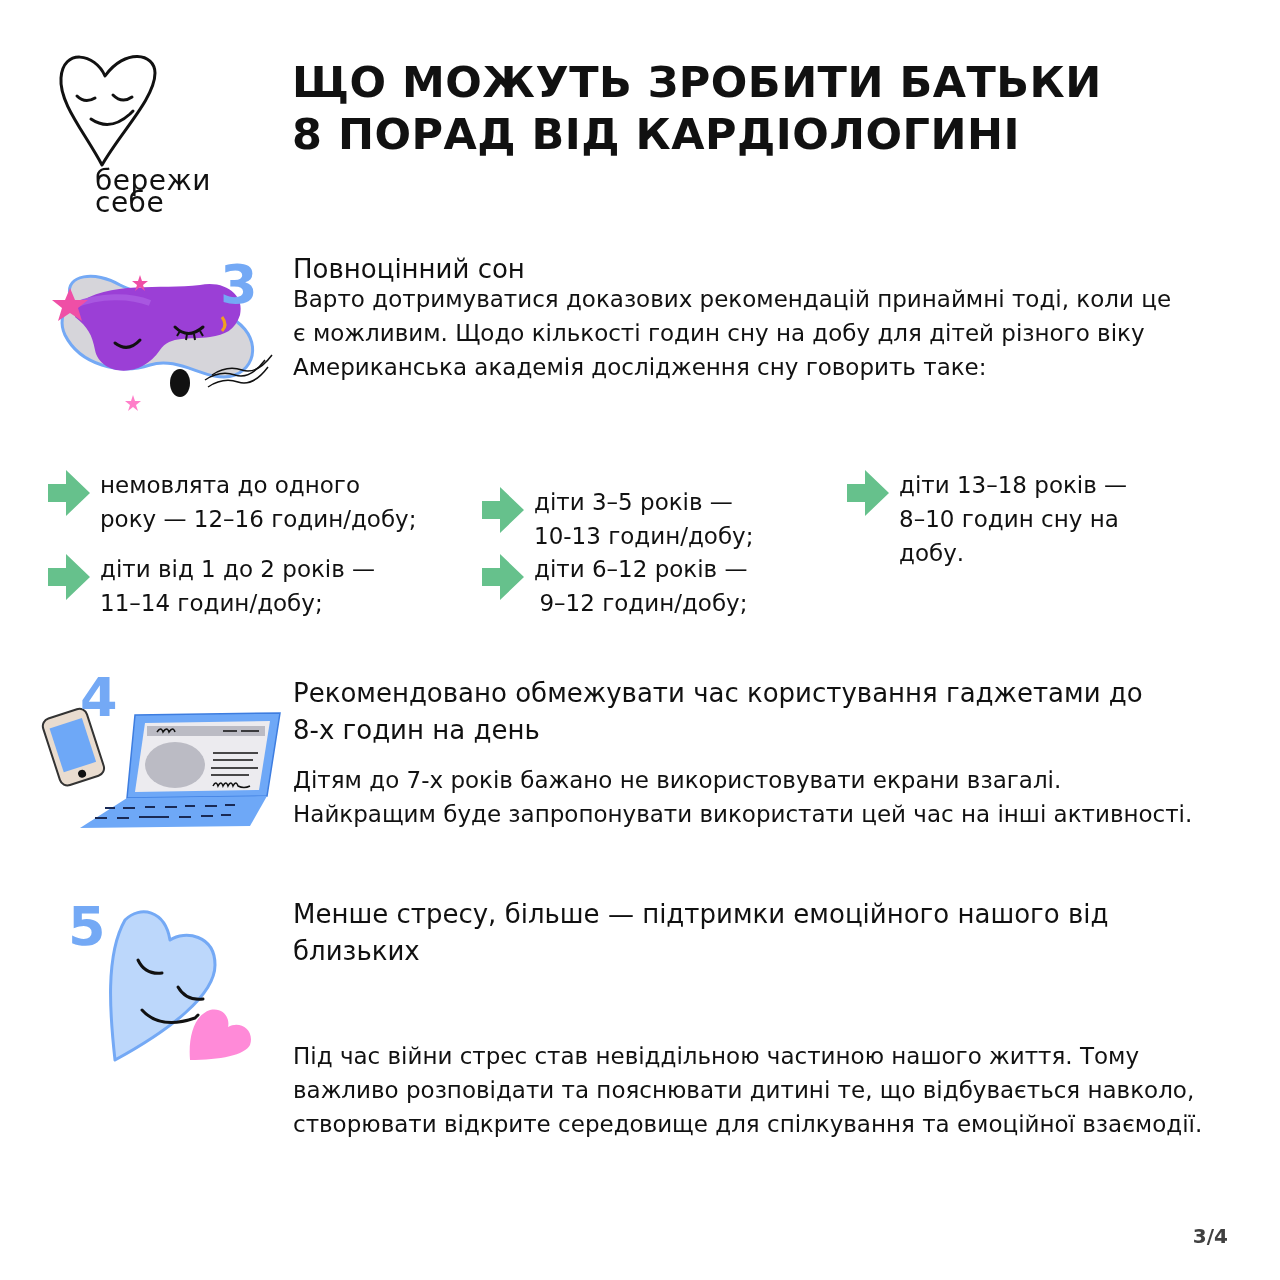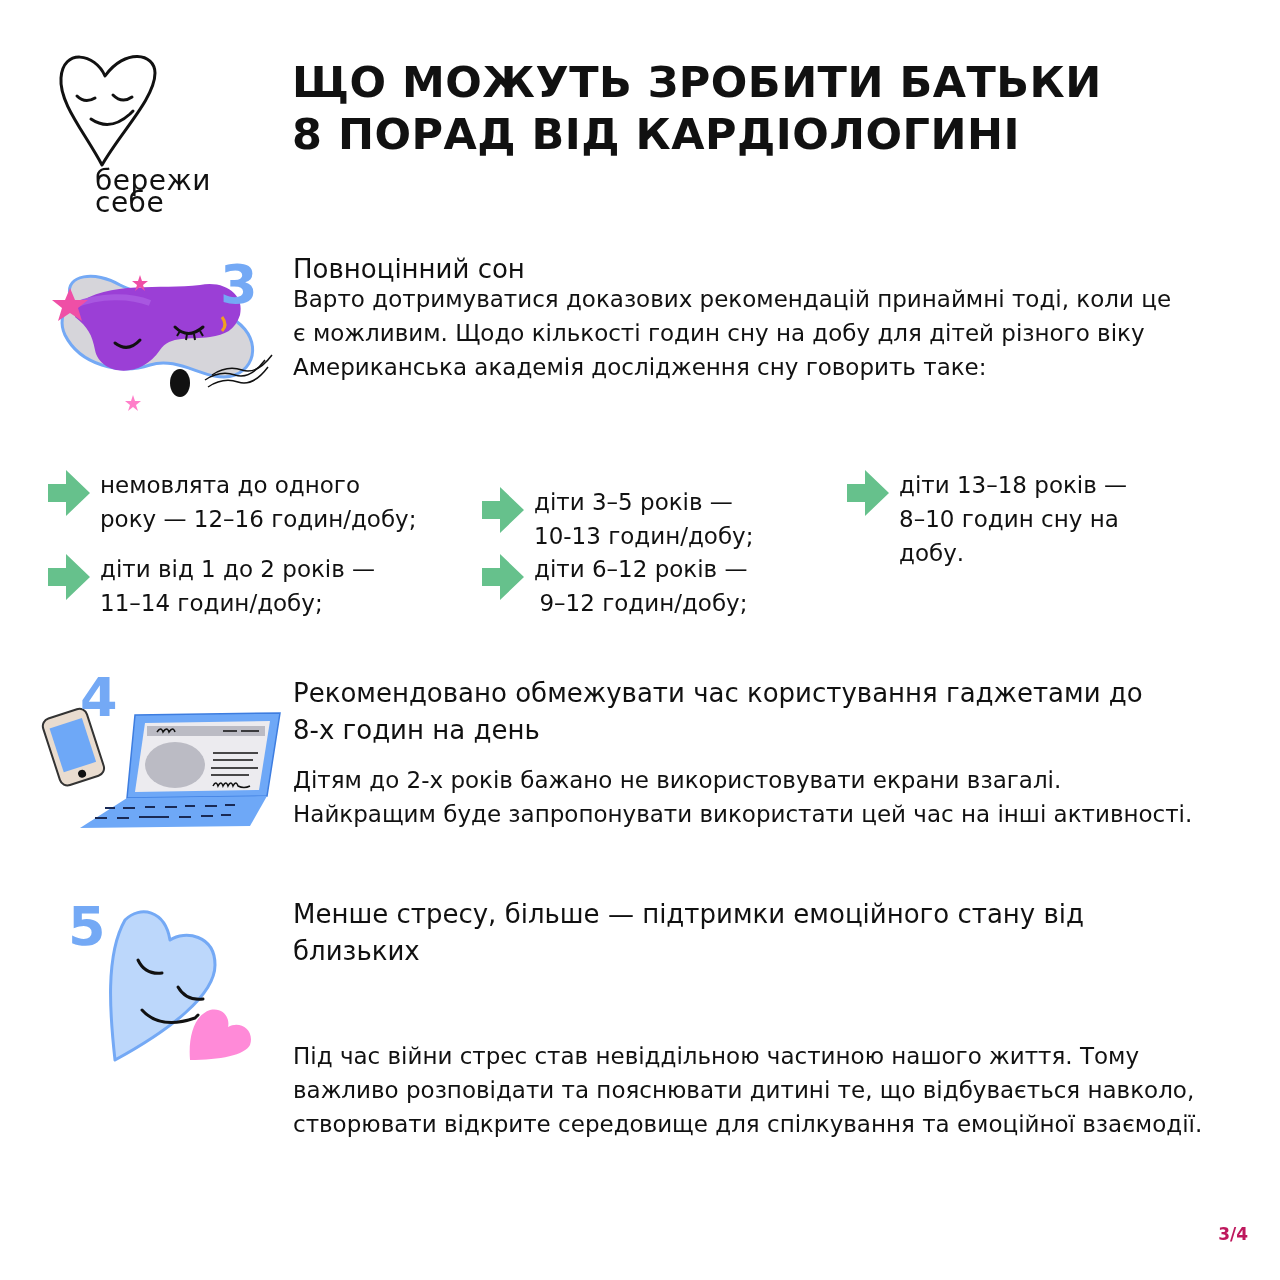--- a/index.html
+++ b/index.html
@@ -17,21 +17,21 @@
     .illus { position: absolute; }
     .tip-num { position: absolute; font-family: "DejaVu Sans", sans-serif; font-weight: bold; color: #74a9f5; }
 
     .section-title { position: absolute; left: 293px; font-family: "DejaVu Sans", sans-serif; font-weight: normal; font-size: 26px; line-height: 37px; color: #111; }
     .section-body { position: absolute; left: 293px; font-family: "DejaVu Sans", sans-serif; font-size: 23px; line-height: 34px; color: #111; }
 
     .bullet { position: absolute; display: flex; align-items: flex-start; }
     .bullet .arrow { width: 42px; height: 46px; flex: 0 0 auto; margin-top: 2px; }
     .bullet .btext { margin-left: 10px; font-family: "DejaVu Sans", sans-serif; font-size: 23px; line-height: 34px; color: #111; white-space: pre-line; }
 
-    .page-num { position: absolute; right: 32px; top: 1224px; font-family: "DejaVu Sans", sans-serif; font-weight: bold; font-size: 17px; color: #be185d; }
+    .page-num { position: absolute; right: 52px; top: 1224px; font-family: "DejaVu Sans", sans-serif; font-weight: bold; font-size: 20px; color: #404040; }
   </style>
 </head>
 <body>
 
 <div class="logo">
   <svg width="110" height="125" viewBox="0 0 110 125">
     <path d="M50 28 C40 5, 8 0, 6 30 C4 55, 30 85, 47 117 C65 85, 100 50, 100 25 C100 5, 70 0, 50 28 Z" fill="none" stroke="#111" stroke-width="3" stroke-linejoin="round"></path>
     <path d="M22 48 Q30 56 40 50" fill="none" stroke="#111" stroke-width="3" stroke-linecap="round"></path>
     <path d="M58 47 Q67 56 77 49" fill="none" stroke="#111" stroke-width="3" stroke-linecap="round"></path>
     <path d="M36 71 Q55 84 75 66 L78 63" fill="none" stroke="#111" stroke-width="3" stroke-linecap="round"></path>
@@ -122,29 +122,29 @@
     <ellipse cx="140" cy="97" rx="30" ry="23" fill="#bbbbc4"></ellipse>
     <path d="M178 85 h45 M178 92 h40 M176 100 h47 M176 107 h38" stroke="#111" stroke-width="1.5"></path>
     <path d="M178 118 q3 -6 5 0 q3 -6 5 0 q3 -6 5 0 q3 -6 5 0 q3 -6 5 0 q6 3 12 0" fill="none" stroke="#111" stroke-width="1.5"></path>
     <polygon points="92,130 232,128 215,158 45,160" fill="#6ea8f7"></polygon>
     <path d="M70 140 h10 M88 140 h12 M110 139 h10 M130 139 h12 M150 138 h10 M170 138 h12 M190 137 h10 M60 150 h12 M82 150 h12 M104 149 h30 M144 149 h12 M166 148 h12 M186 147 h10" stroke="#1a2a55" stroke-width="2"></path>
   </svg>
   <div class="tip-num" style="left:45px; top:-2px; font-size:54px;">4</div>
 </div>
 
 <div class="section-title" style="top:675px; width:860px;">Рекомендовано обмежувати час користування гаджетами до 8-х годин на день</div>
-<div class="section-body" style="top:763px; width:900px;">Дітям до 2-х років бажано не використовувати екрани взагалі. Найкращим буде запропонувати використати цей час на інші активності.</div>
+<div class="section-body" style="top:763px; width:900px;">Дітям до 7-х років бажано не використовувати екрани взагалі. Найкращим буде запропонувати використати цей час на інші активності.</div>
 
 <div class="illus" style="left:60px; top:895px; width:200px; height:180px;">
   <svg width="200" height="180" viewBox="0 0 200 180">
     <path d="M55 165 C50 120, 45 60, 65 25 C80 10, 105 15, 110 45 C125 35, 155 40, 155 70 C155 100, 110 135, 55 165 Z" fill="#bcd7fb" stroke="#74a9f5" stroke-width="3" stroke-linejoin="round"></path>
     <path d="M78 65 Q85 80 102 78" fill="none" stroke="#111" stroke-width="3" stroke-linecap="round"></path>
     <path d="M118 92 Q126 106 143 104" fill="none" stroke="#111" stroke-width="3" stroke-linecap="round"></path>
     <path d="M82 115 Q100 135 135 123 L138 120" fill="none" stroke="#111" stroke-width="3" stroke-linecap="round"></path>
     <path d="M130 165 C128 140, 135 120, 150 115 C165 112, 170 125, 168 132 C180 125, 195 135, 190 150 C185 160, 160 165, 130 165 Z" fill="#ff8ad8"></path>
   </svg>
   <div class="tip-num" style="left:8px; top:0px; font-size:54px;">5</div>
 </div>
 
-<div class="section-title" style="top:896px; width:860px;">Менше стресу, більше — підтримки емоційного стану від близьких</div>
+<div class="section-title" style="top:896px; width:860px;">Менше стресу, більше — підтримки емоційного нашого від близьких</div>
 <div class="section-body" style="top:1012px; width:910px;margin-top:27px;">Під час війни стрес став невіддільною частиною нашого життя. Тому важливо розповідати та пояснювати дитині те, що відбувається навколо, створювати відкрите середовище для спілкування та емоційної взаємодії.</div>
 
 <div class="page-num">3/4</div>
 
 </body></html>

